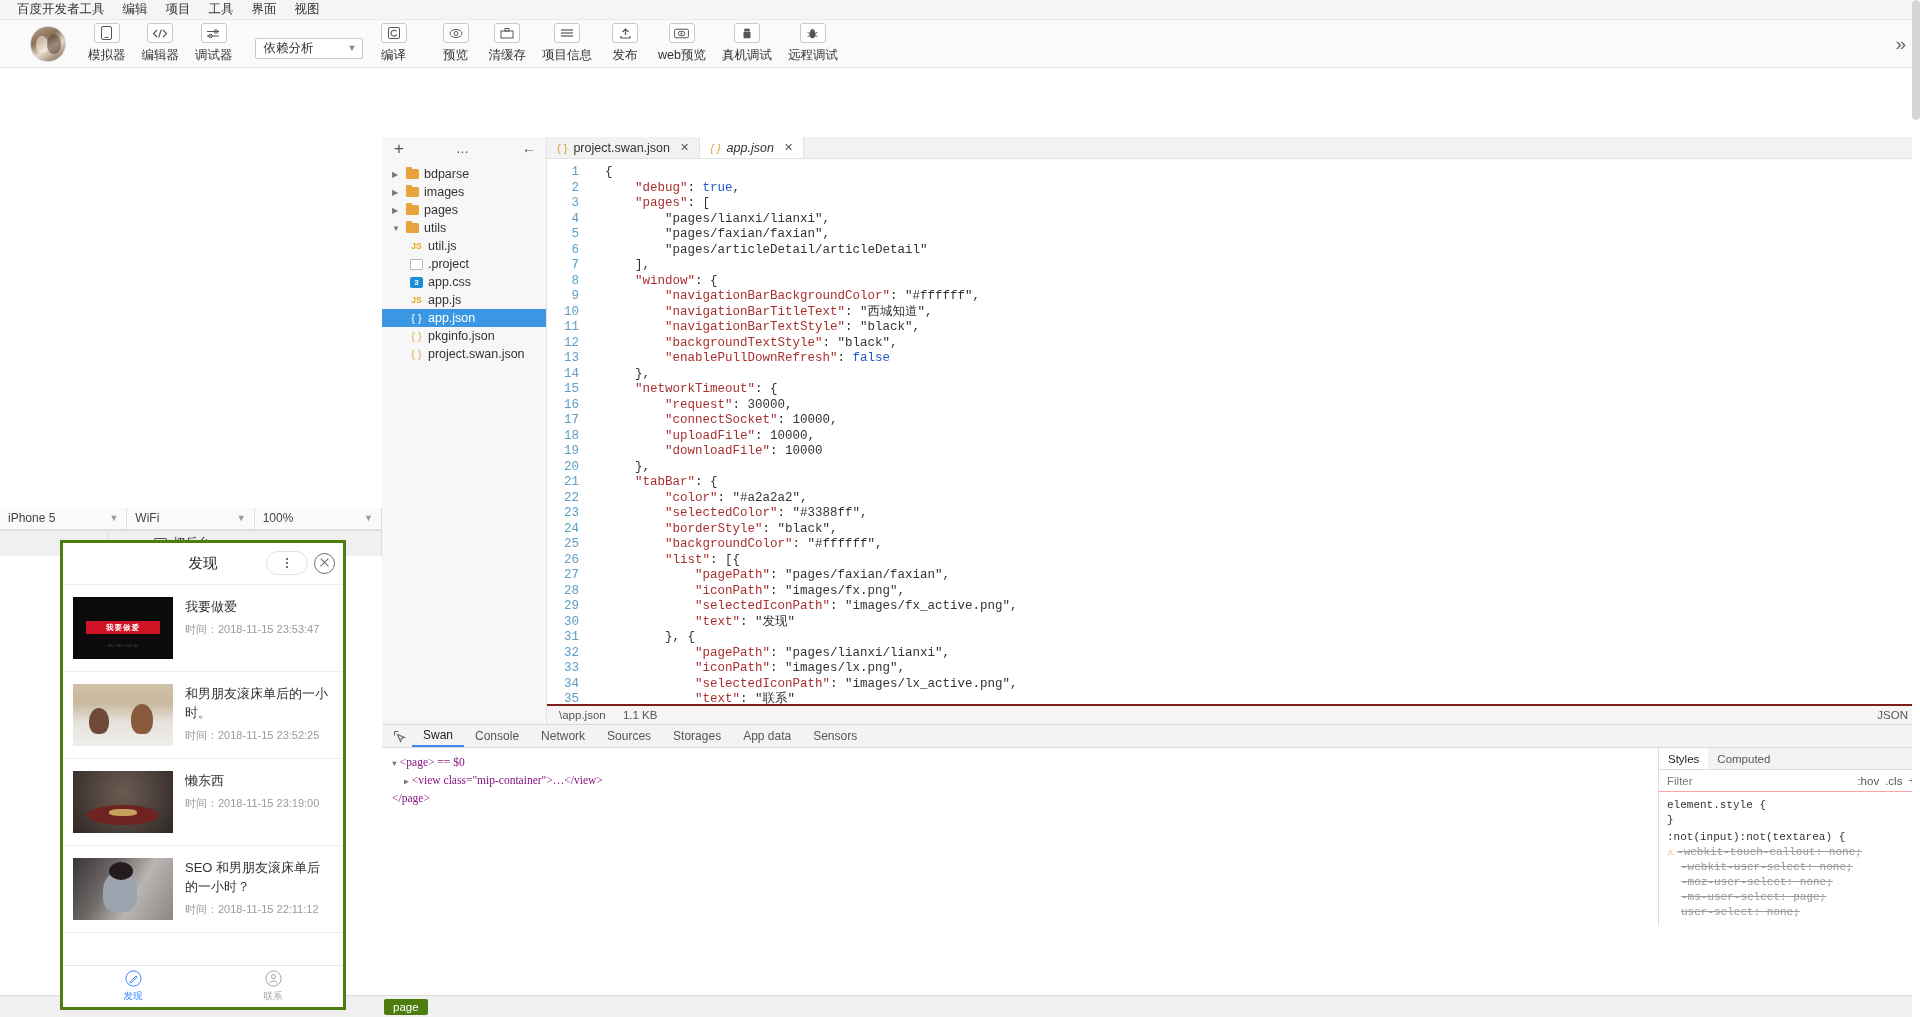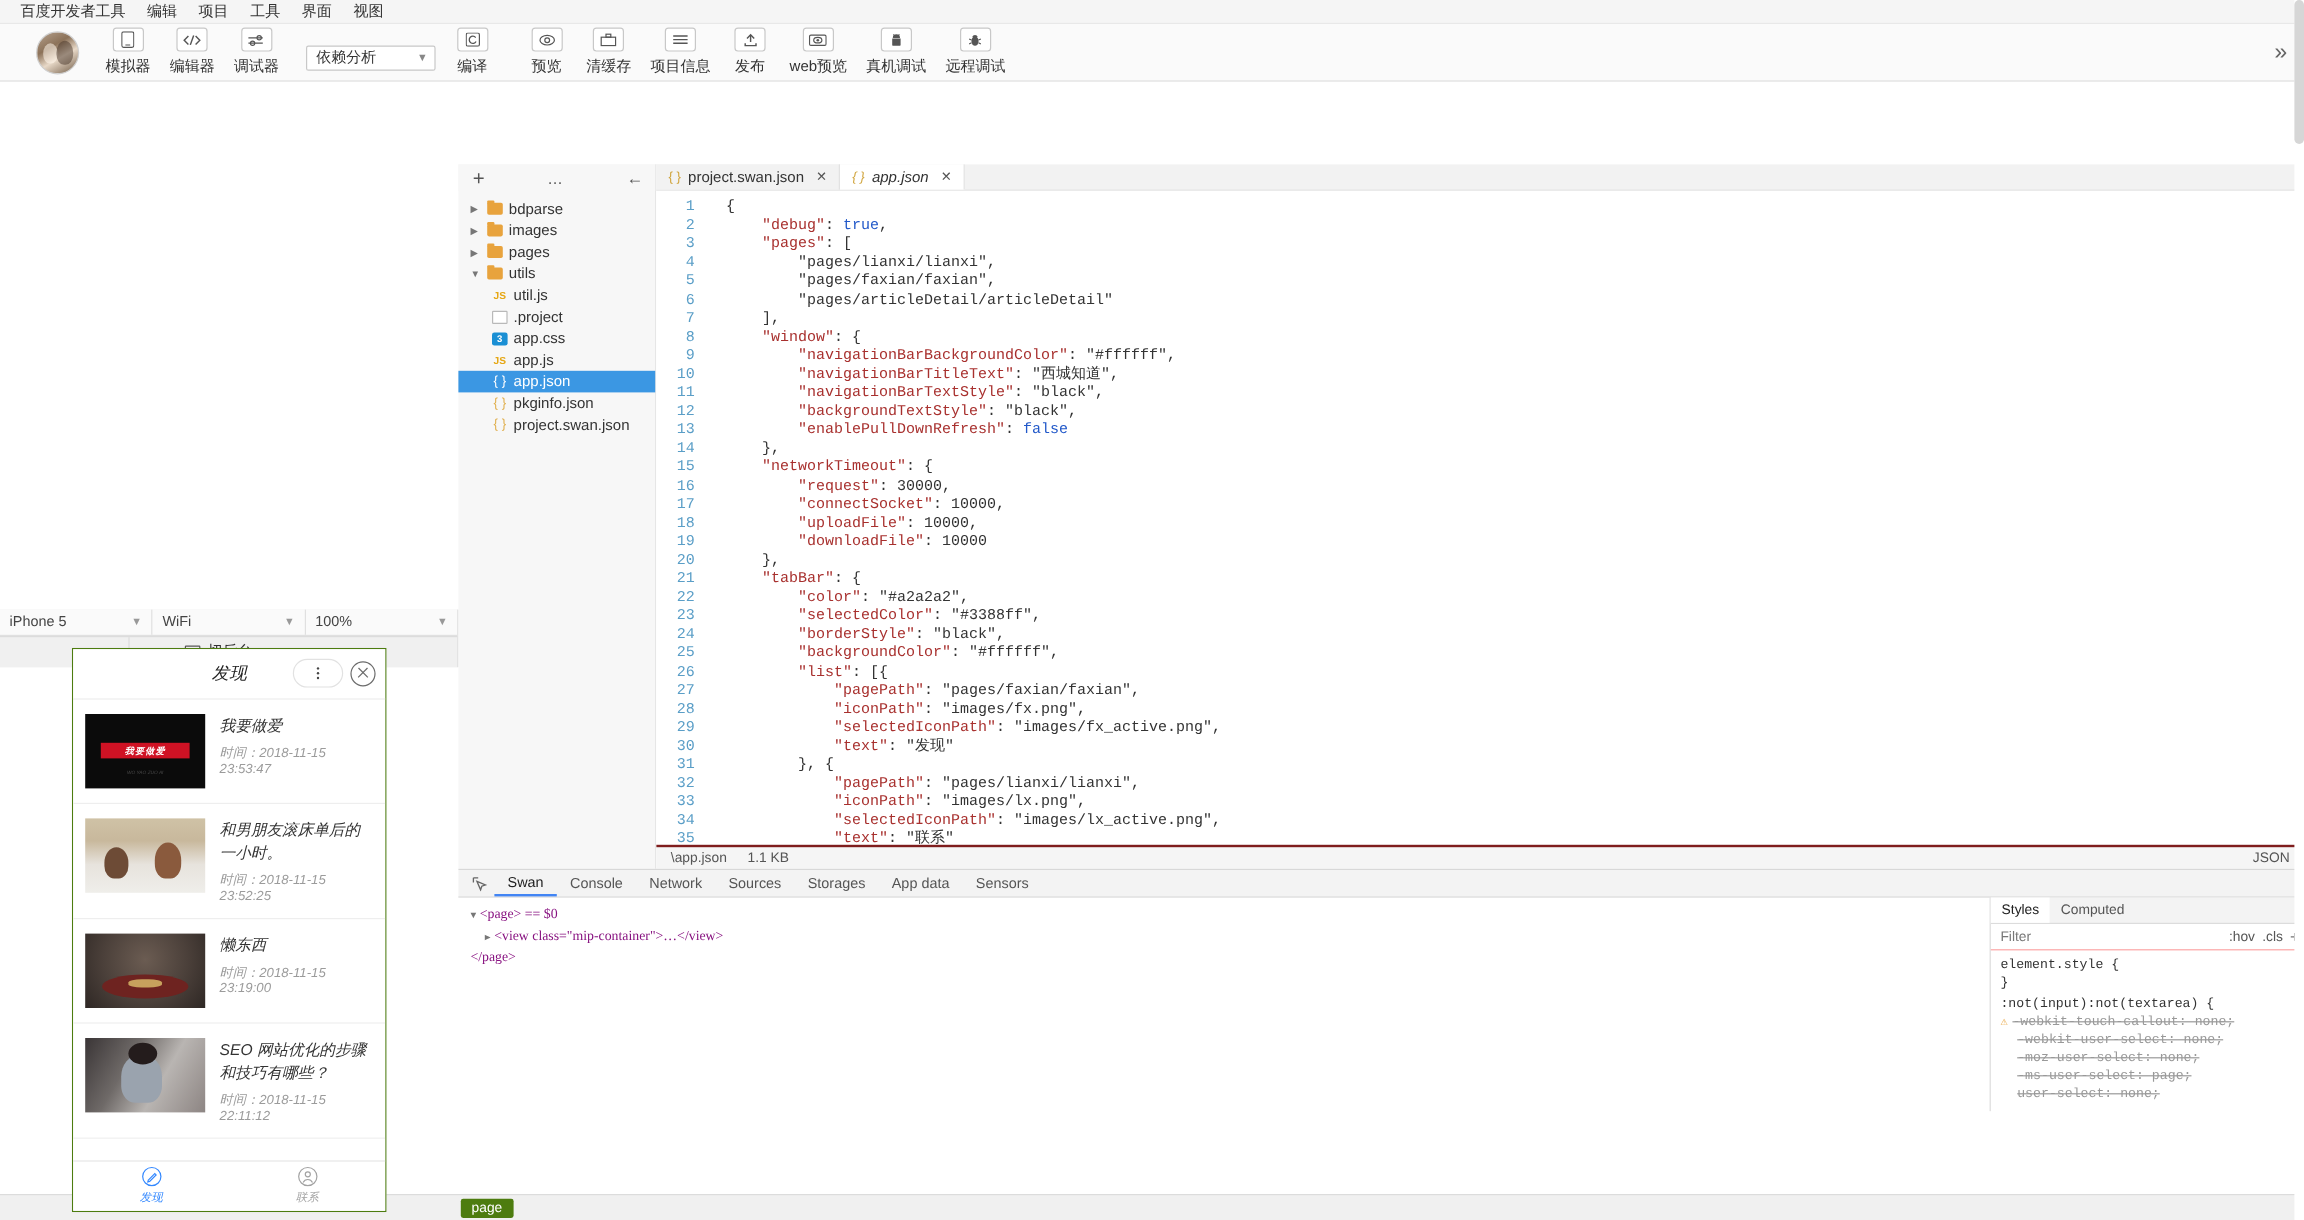--- a/index.html
+++ b/index.html
@@ -74,24 +74,23 @@
   }
   .simbar .cell {
     flex:1; display:flex; align-items:center; justify-content:space-between;
     padding:0 8px; border-right:1px solid #e0e0e0;
   }
   .simbar .cell:last-child{ border-right:none; }
   .simbar .chev{ color:#999; font-size:9px; }
   .simstage { flex:1; position:relative; background:#f0f0f0; }
 
   .phone {
-    position:absolute; left:60px; top:10px; width:262px; height:470px;
-    background:#fff; border:1px solid #4d7c0f; display:flex; flex-direction:column;
+    position:absolute; left:60px; top:10px; width:286px; height:470px;
+    background:#fff; border:3px solid #4d7c0f; display:flex; flex-direction:column;
     box-shadow:0 0 2px rgba(0,0,0,.06);
-    font-style:italic;
   }
   .navbar {
     height:42px; flex:0 0 42px; display:flex; align-items:center; justify-content:center;
     position:relative; border-bottom:1px solid #ededed; background:#fff;
   }
   .navbar .title { font-size:14.5px; color:#222; }
   .navcaps {
     position:absolute; right:8px; top:50%; transform:translateY(-50%);
     display:flex; align-items:center; gap:6px;
   }
@@ -468,21 +467,21 @@
               <div class="thumb t3"></div>
               <div class="cbody">
                 <div class="ctitle">懒东西</div>
                 <div class="ctime">时间：2018-11-15 23:19:00</div>
               </div>
             </div>
 
             <div class="card">
               <div class="thumb t4"></div>
               <div class="cbody">
-                <div class="ctitle">SEO 网站优化的步骤和技巧有哪些？</div>
+                <div class="ctitle">SEO 和男朋友滚床单后的一小时？</div>
                 <div class="ctime">时间：2018-11-15 22:11:12</div>
               </div>
             </div>
 
             <div class="loading">
               
               
             </div>
           </div>
 

